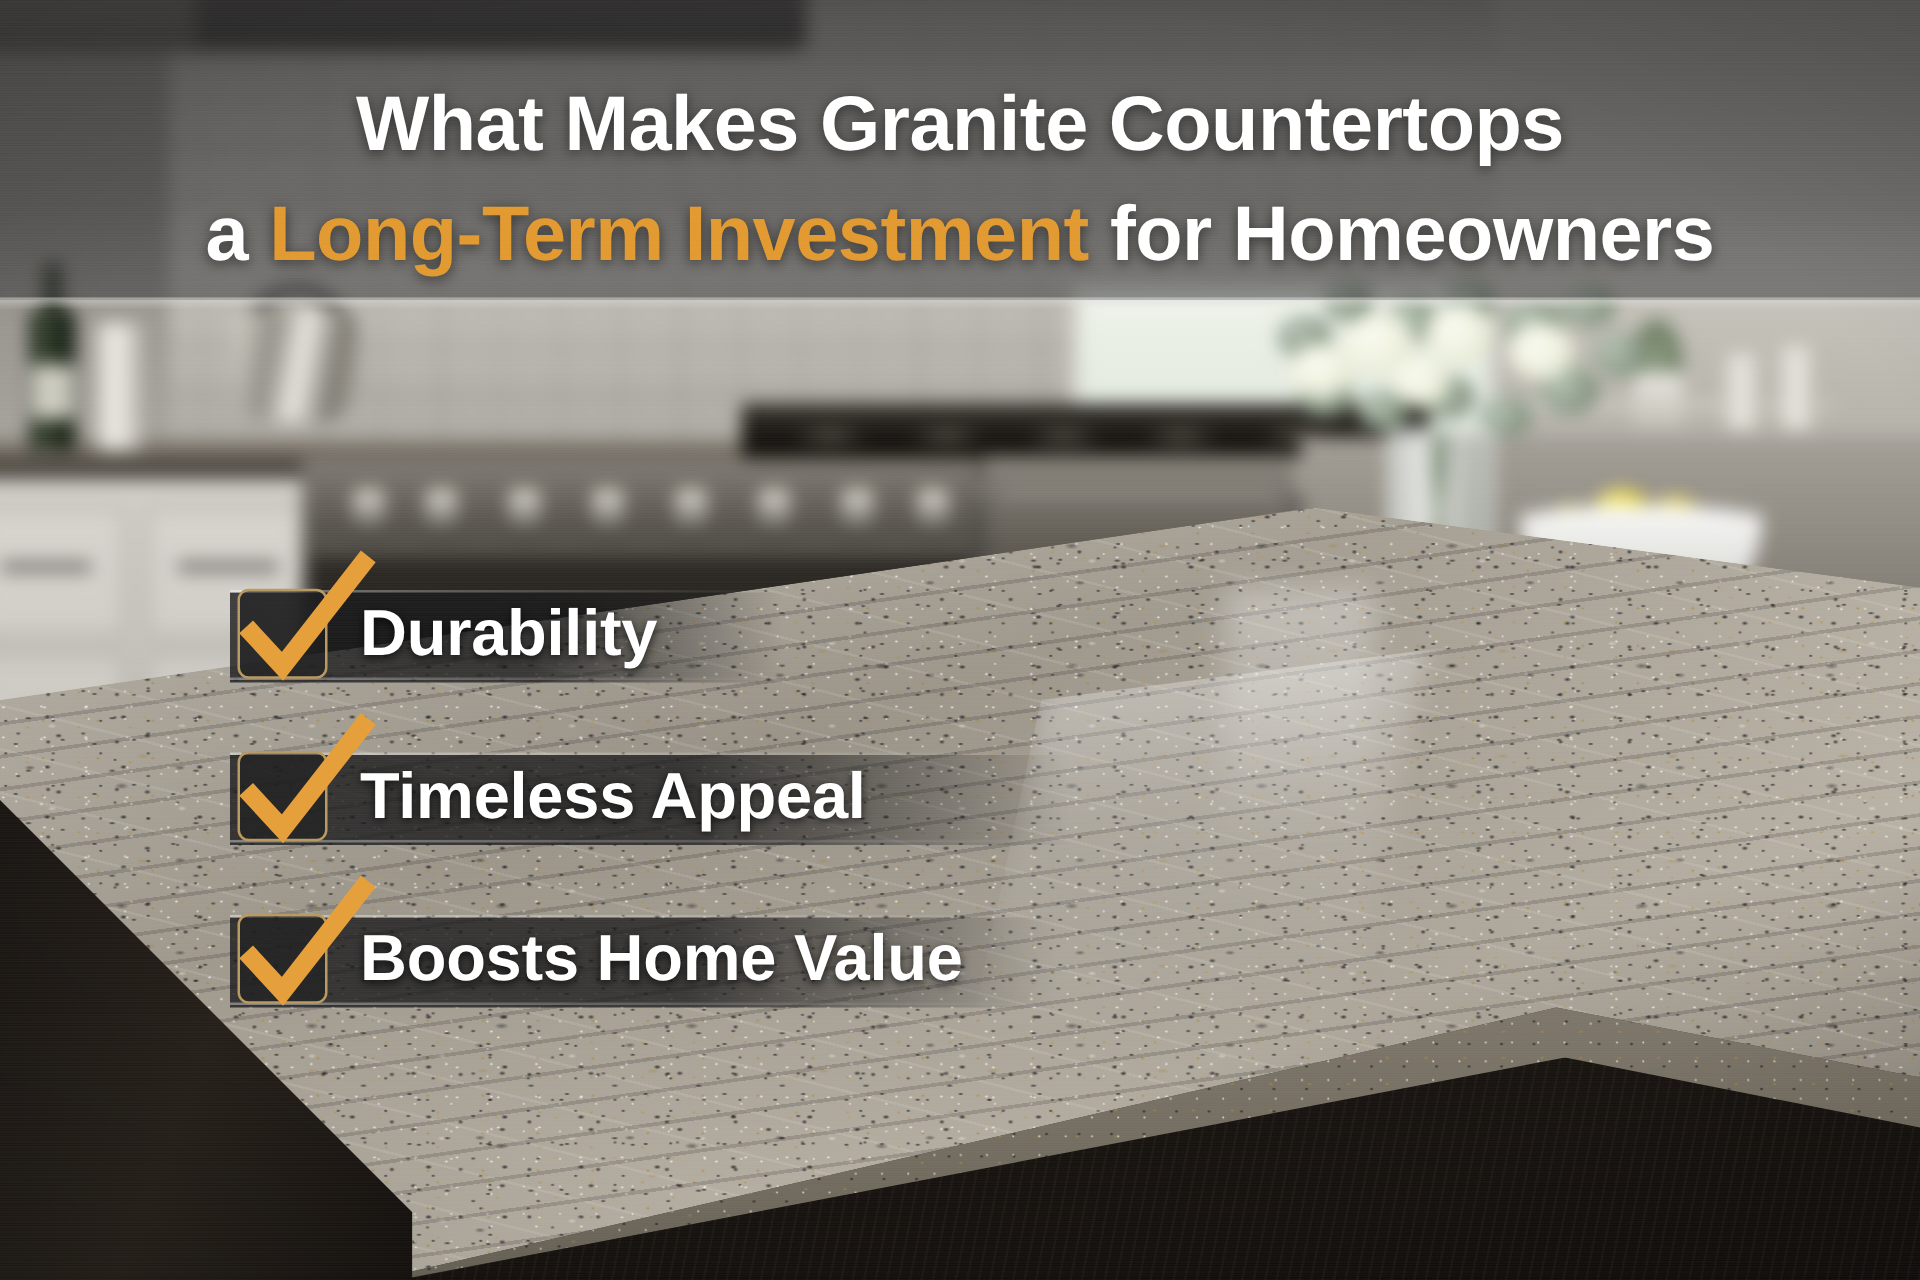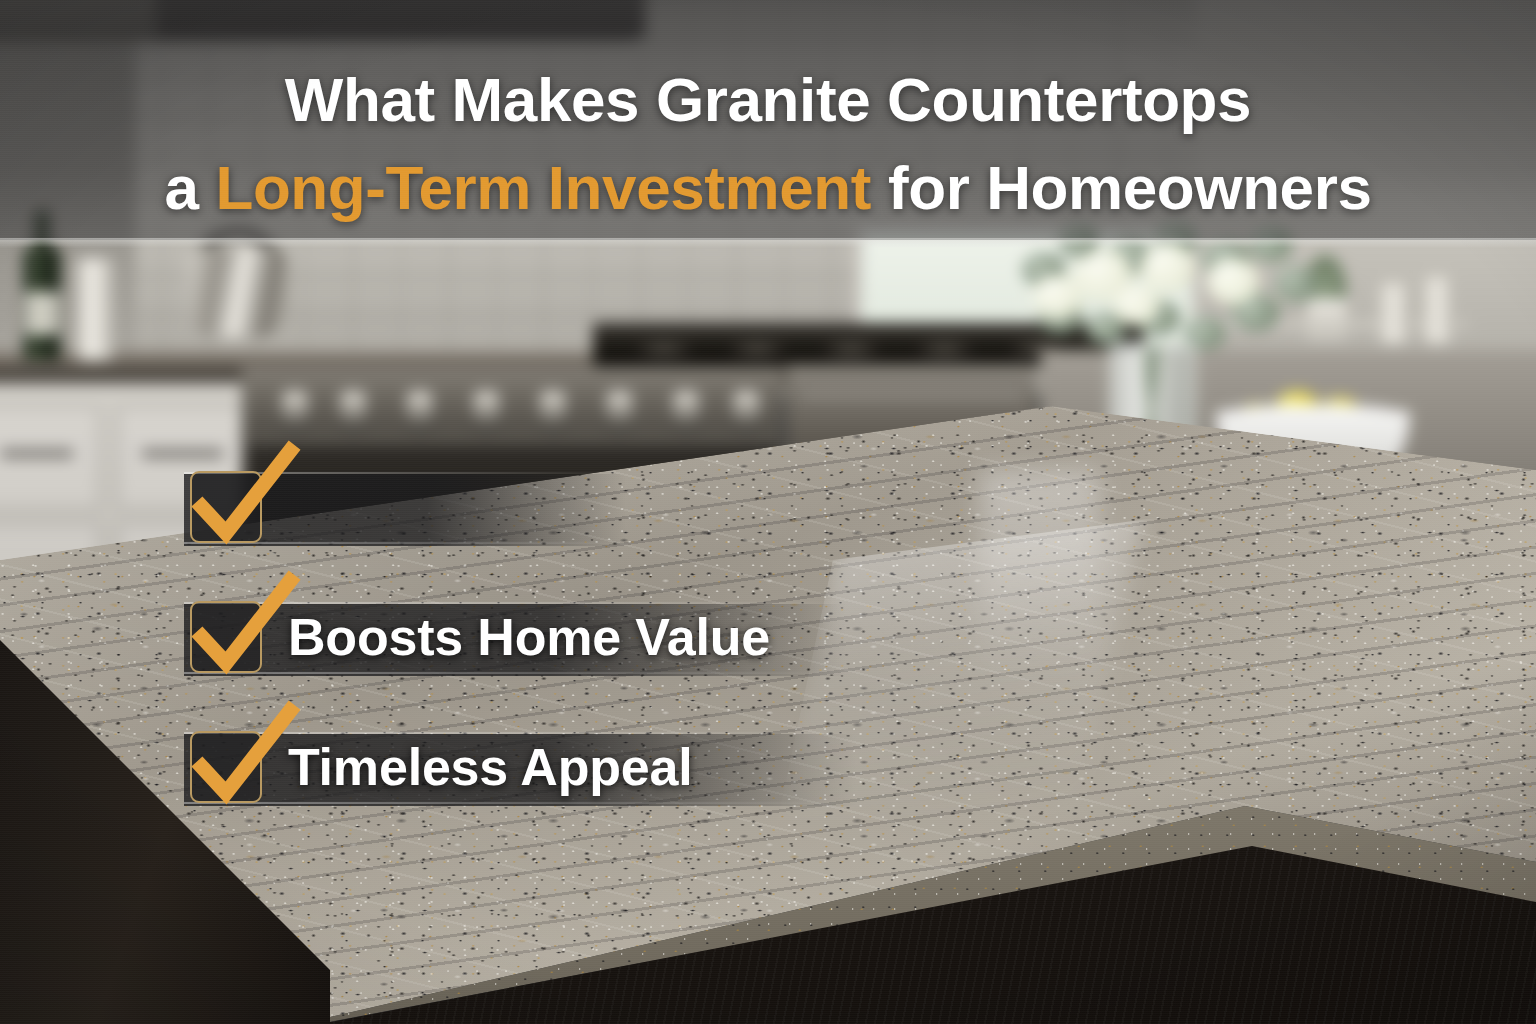--- a/index.html
+++ b/index.html
@@ -524,43 +524,44 @@
 
     <div class="feature f1">
       <div class="feat-scrim"></div>
       <div class="feat-topline"></div>
       <div class="feat-botline"></div>
       <div class="checkbox">
         <svg class="check-svg" viewBox="0 0 118 104">
           <path d="M16 62 L40 88 L104 6" fill="none" stroke="#e5a03c" stroke-width="15" stroke-linecap="square" stroke-linejoin="miter"></path>
         </svg>
       </div>
+      <div class="feat-label">Durability</div>
+    </div>
+
+    <div class="feature f2">
+      <div class="feat-scrim"></div>
+      <div class="feat-topline"></div>
+      <div class="feat-botline"></div>
+      <div class="checkbox">
+        <svg class="check-svg" viewBox="0 0 118 104">
+          <path d="M16 62 L40 88 L104 6" fill="none" stroke="#e5a03c" stroke-width="15" stroke-linecap="square" stroke-linejoin="miter"></path>
+        </svg>
+      </div>
+      <div class="feat-label">Timeless Appeal</div>
     </div>
 
     <div class="feature f3">
       <div class="feat-scrim"></div>
       <div class="feat-topline"></div>
       <div class="feat-botline"></div>
       <div class="checkbox">
         <svg class="check-svg" viewBox="0 0 118 104">
           <path d="M16 62 L40 88 L104 6" fill="none" stroke="#e5a03c" stroke-width="15" stroke-linecap="square" stroke-linejoin="miter"></path>
         </svg>
       </div>
       <div class="feat-label">Boosts Home Value</div>
     </div>
 
-    <div class="feature f2">
-      <div class="feat-scrim"></div>
-      <div class="feat-topline"></div>
-      <div class="feat-botline"></div>
-      <div class="checkbox">
-        <svg class="check-svg" viewBox="0 0 118 104">
-          <path d="M16 62 L40 88 L104 6" fill="none" stroke="#e5a03c" stroke-width="15" stroke-linecap="square" stroke-linejoin="miter"></path>
-        </svg>
-      </div>
-      <div class="feat-label">Timeless Appeal</div>
-    </div>
-
   </div>
 
   <div class="vignette"></div>
   <div class="grain"></div>
 </div>
 
 </body></html>

